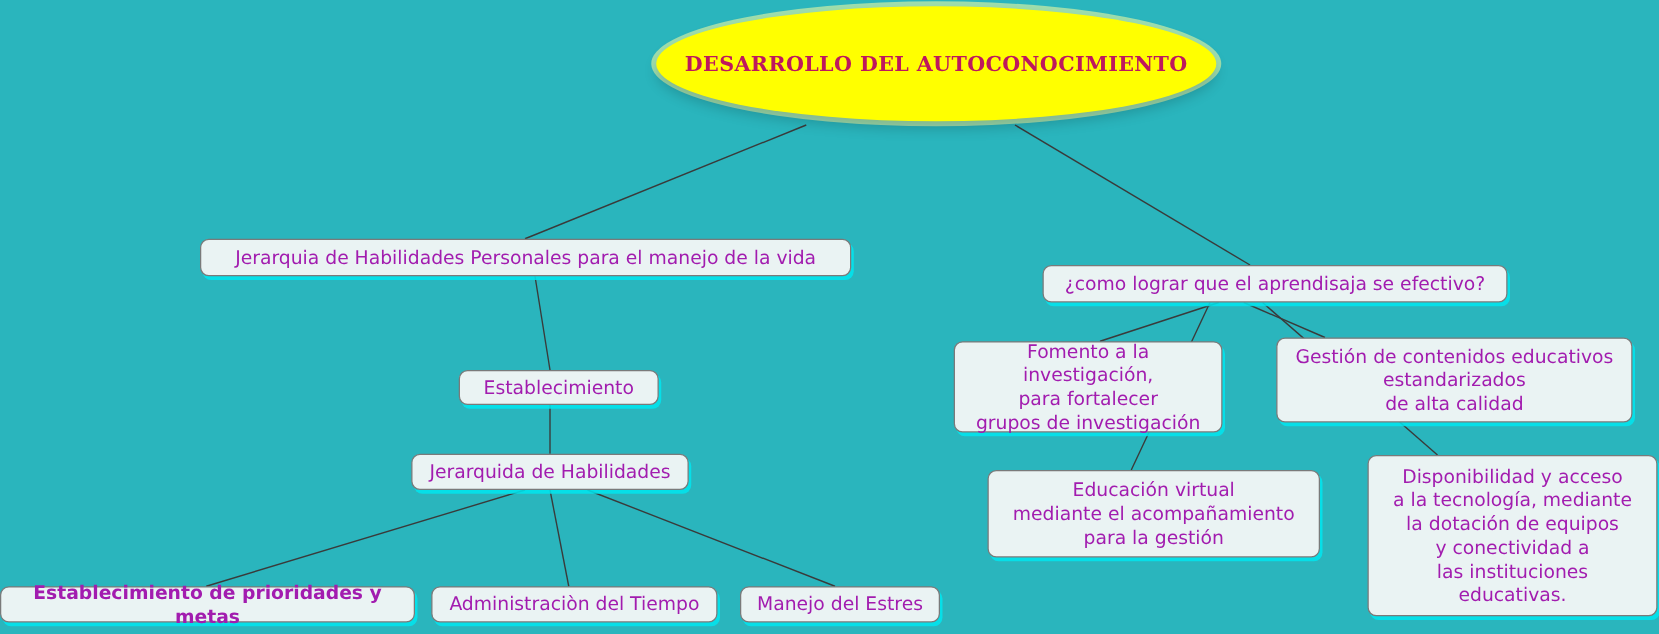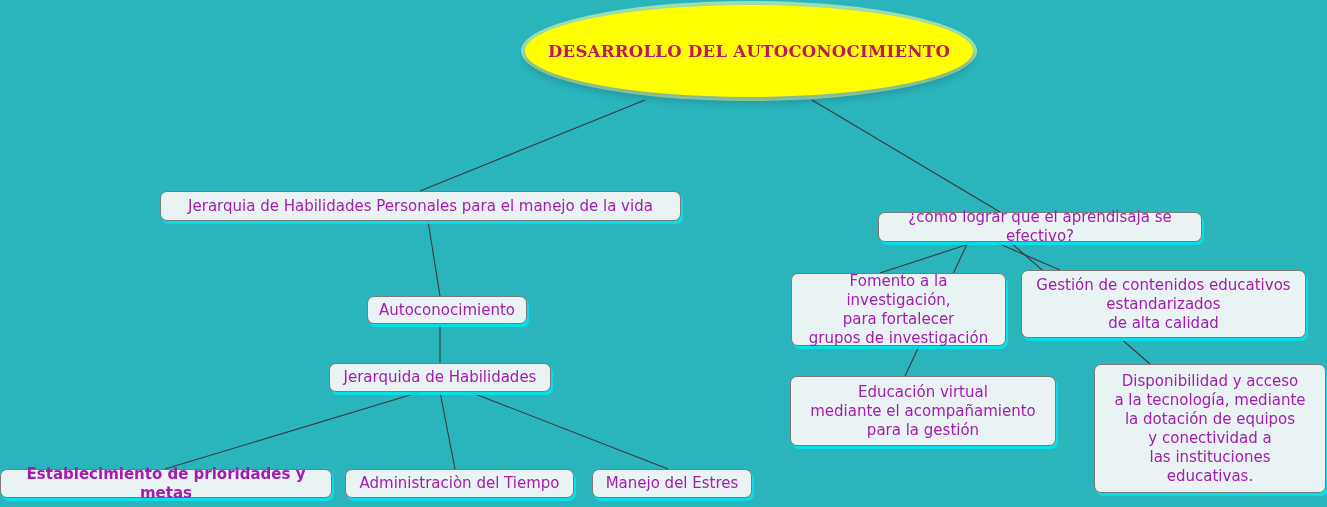--- a/index.html
+++ b/index.html
@@ -79,33 +79,33 @@
       <line x1="1010" y1="242" x2="1150" y2="364"></line>
     </g>
   </svg>
 
   <div class="root" style="left:525px; top:5px; width:448px; height:92px;">
     <span>DESARROLLO DEL AUTOCONOCIMIENTO</span>
   </div>
 
   <div class="node" style="left:160px; top:191px; width:521px; height:30px;">Jerarquia de Habilidades Personales para el manejo de la vida</div>
 
-  <div class="node" style="left:367px; top:296px; width:160px; height:28px;">Autoconocimiento</div>
+  <div class="node" style="left:367px; top:296px; width:160px; height:28px;">Establecimiento</div>
 
   <div class="node" style="left:329px; top:363px; width:222px; height:29px;text-align:center;">Jerarquida de Habilidades</div>
 
   <div class="node" style="left:0px; top:469px; width:332px; height:29px;font-weight:bold;">Establecimiento de prioridades y metas</div>
 
   <div class="node" style="left:345px; top:469px; width:229px; height:29px;">Administraciòn del Tiempo</div>
 
   <div class="node" style="left:592px; top:469px; width:160px; height:29px;">Manejo del Estres</div>
 
-  <div class="node" style="left:834px; top:212px; width:324px; height:30px;margin-left:44px;">¿como lograr que el aprendisaja se efectivo?</div>
+  <div class="node" style="left:834px; top:212px; width:372px; height:30px;">¿como lograr que el aprendisaja se efectivo?</div>
 
-  <div class="node" style="left:763px; top:273px; width:215px; height:73px;margin-left:28px;">Fomento a la investigación,
+  <div class="node" style="left:763px; top:273px; width:215px; height:73px;">Fomento a la investigación,
 para fortalecer
 grupos de investigación</div>
 
   <div class="node" style="left:790px; top:376px; width:266px; height:70px;">Educación virtual
 mediante el acompañamiento
 para la gestión</div>
 
   <div class="node" style="left:1021px; top:270px; width:285px; height:68px;">Gestión de contenidos educativos
 estandarizados
 de alta calidad</div>

